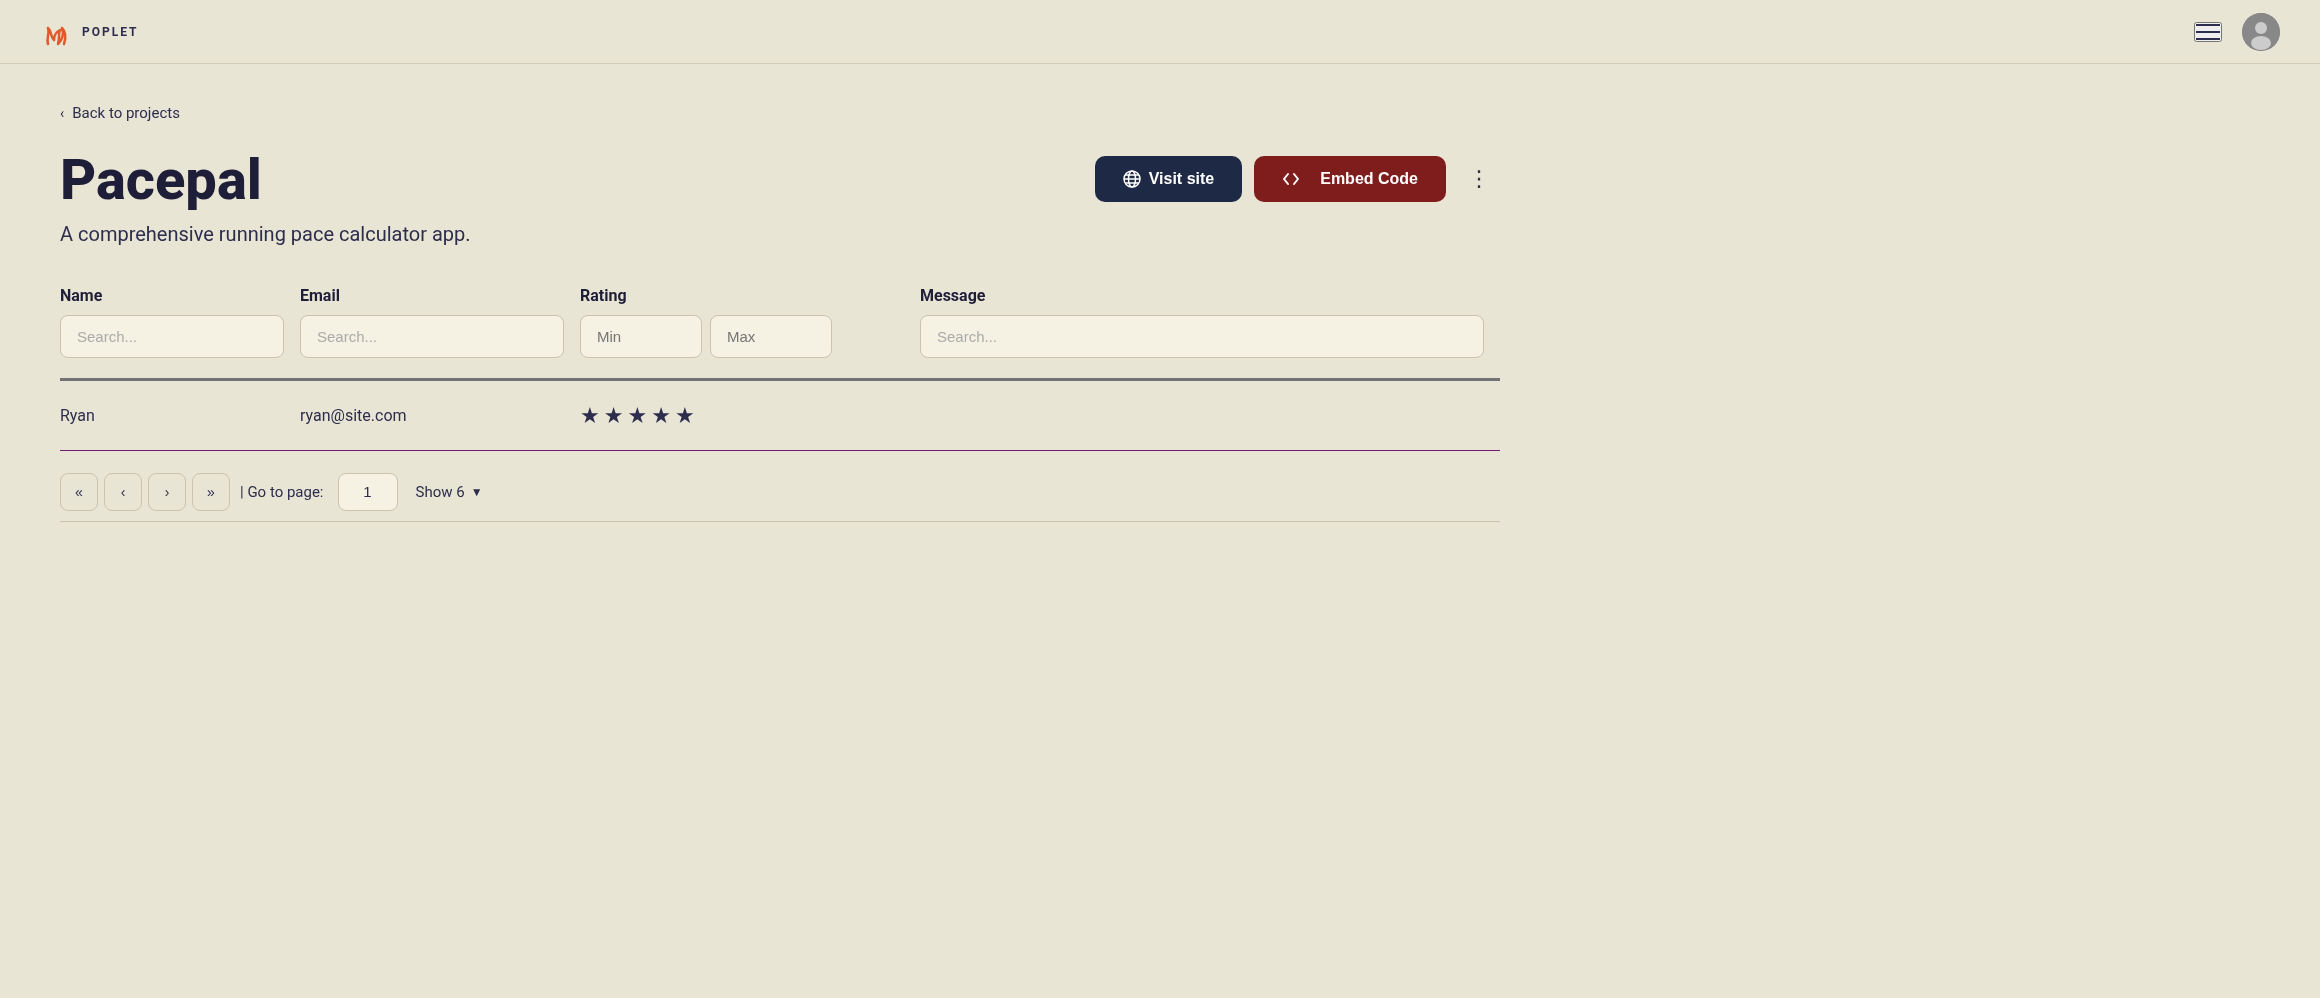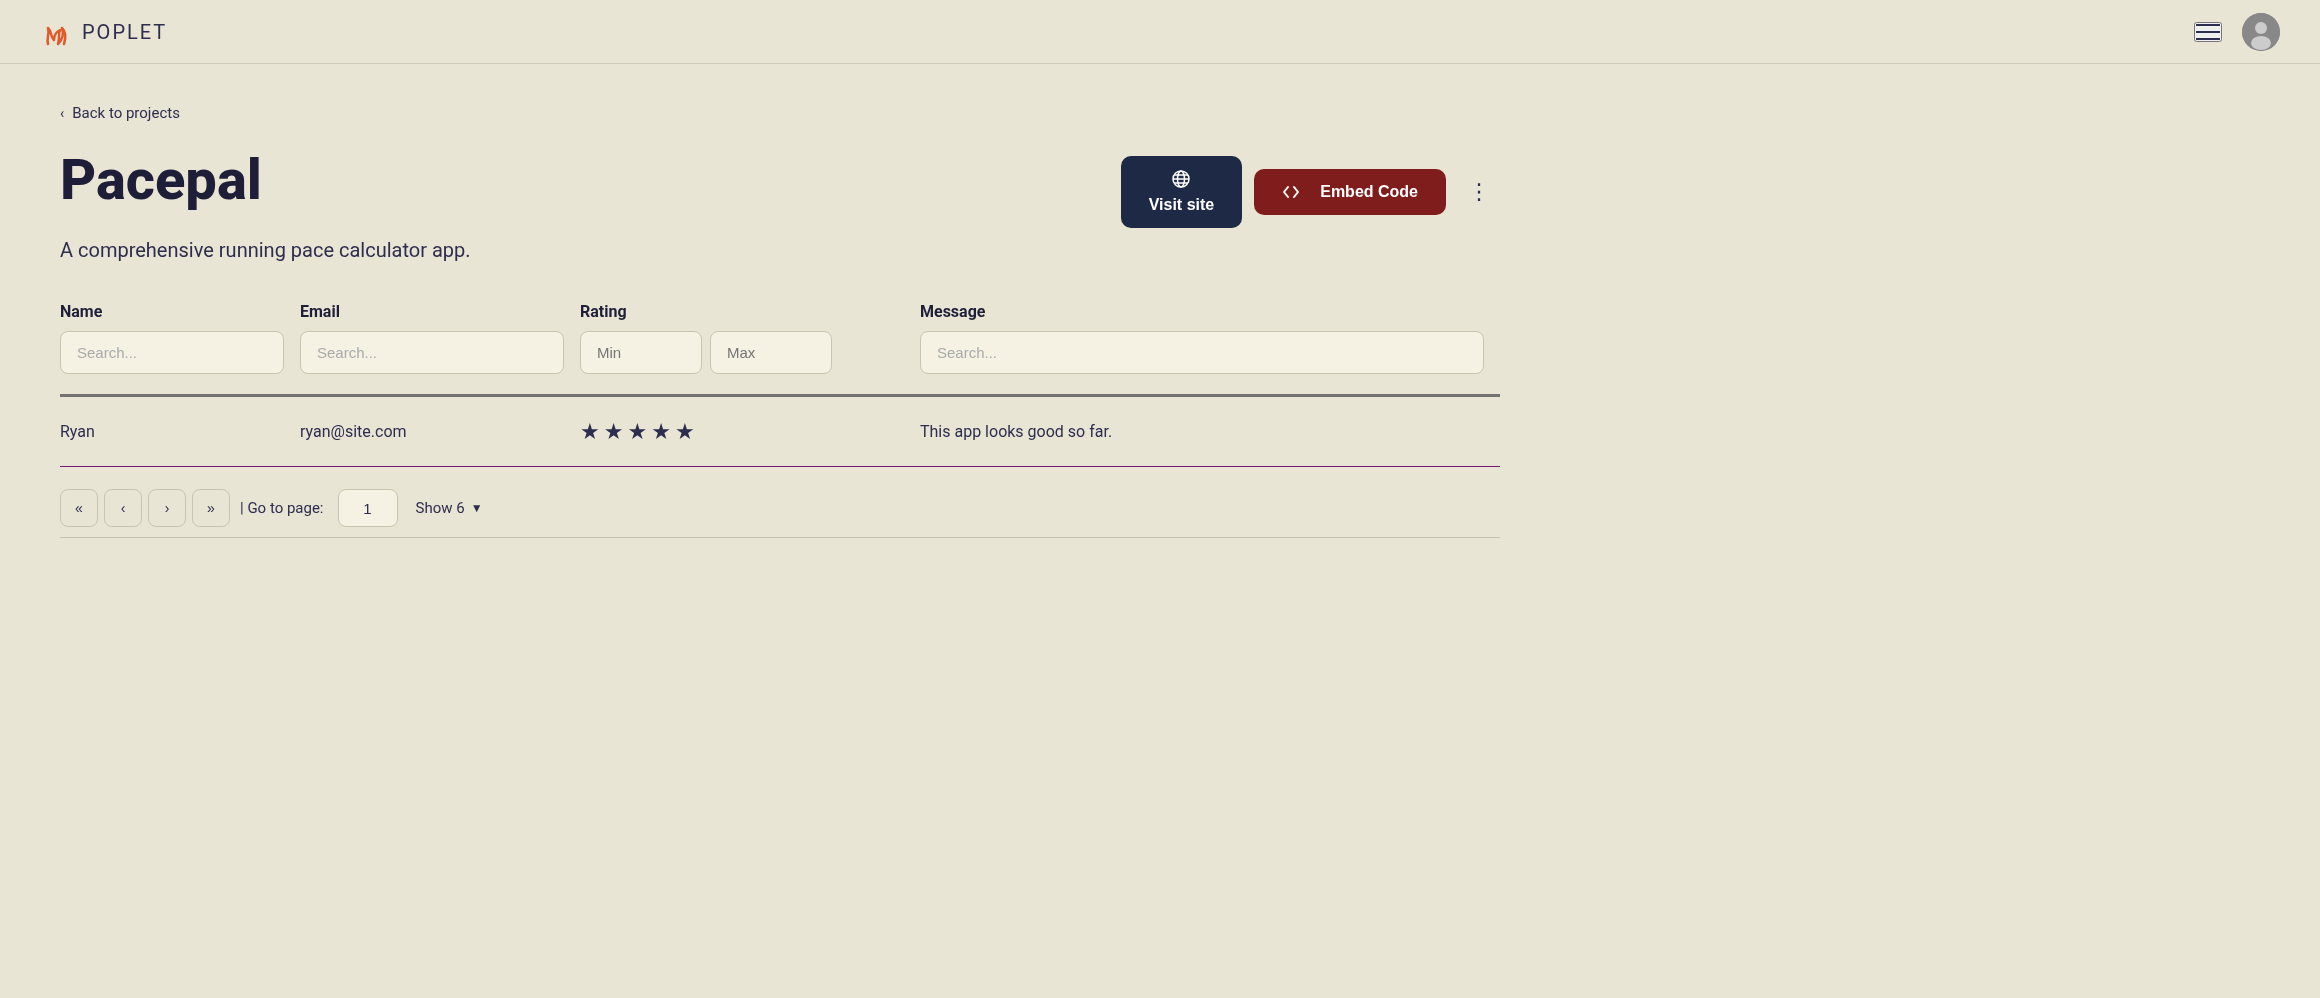--- a/index.html
+++ b/index.html
@@ -27,22 +27,22 @@
       align-items: center;
       gap: 10px;
     }
 
     .logo-icon {
       width: 32px;
       height: 32px;
     }
 
     .logo-text {
-      font-size: 20px;
-      font-weight: 400;
+      font-size: 12px;
+      font-weight: 700;
       letter-spacing: 2px;
       color: #2d2d4e;
       text-transform: uppercase;
       text-align: right;
     }
 
     .header-right {
       display: flex;
       align-items: center;
       gap: 20px;
@@ -125,21 +125,20 @@
       align-items: center;
       gap: 8px;
       background: #1e2a45;
       color: #fff;
       border: none;
       border-radius: 10px;
       padding: 14px 28px;
       font-size: 16px;
       font-weight: 600;
       cursor: pointer;
-      flex-direction: column;
     }
 
     .btn-embed-code {
       display: flex;
       align-items: center;
       gap: 20px;
       background: #7f1d1d;
       color: #fff;
       border: none;
       border-radius: 10px;
@@ -401,21 +400,20 @@
       <div class="table-cell">ryan@site.com</div>
       <div class="table-cell">
         <div class="stars">
               <span class="star">★</span>
               <span class="star">★</span>
               <span class="star">★</span>
               <span class="star">★</span>
               <span class="star">★</span>
             </div>
       </div>
-      <div class="table-cell">This app looks good so far.</div>
     </div>
       </div>
 
     <div class="pagination">
       <button class="page-btn">«</button>
       <button class="page-btn">‹</button>
       <button class="page-btn">›</button>
       <button class="page-btn">»</button>
       <span class="page-separator">| Go to page:</span>
       <input class="page-number-input" type="text" value="1" style="">

